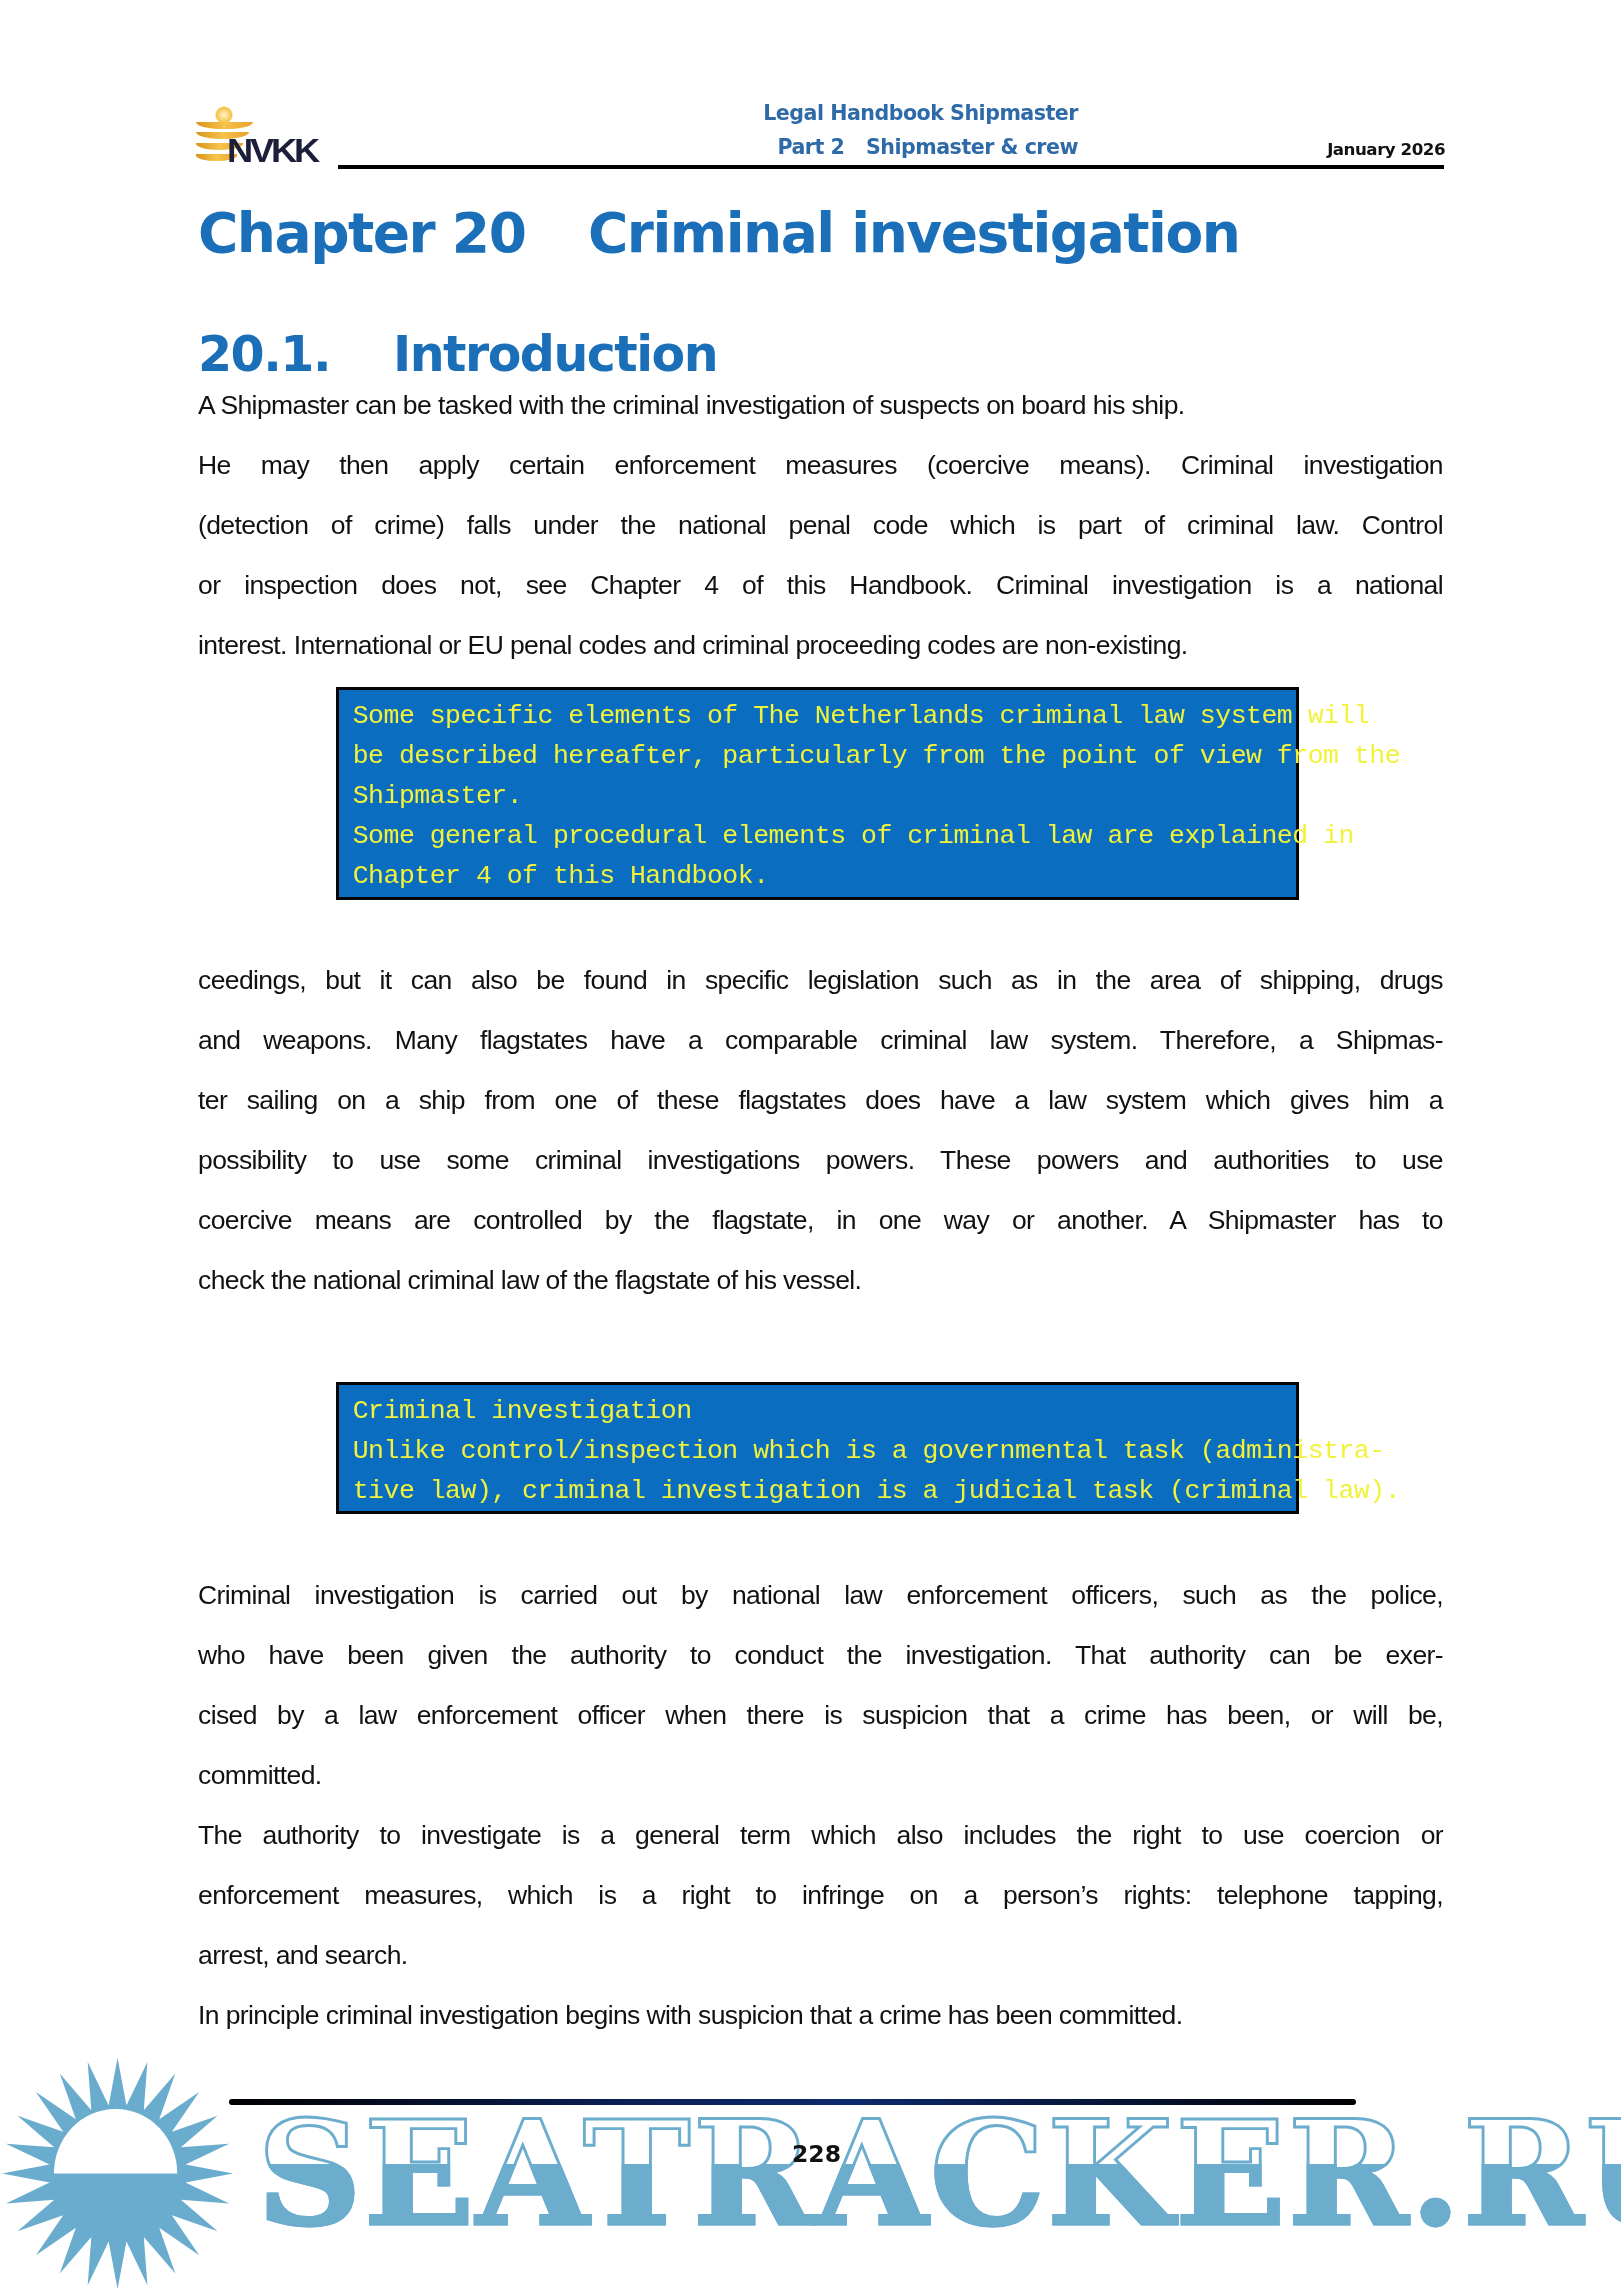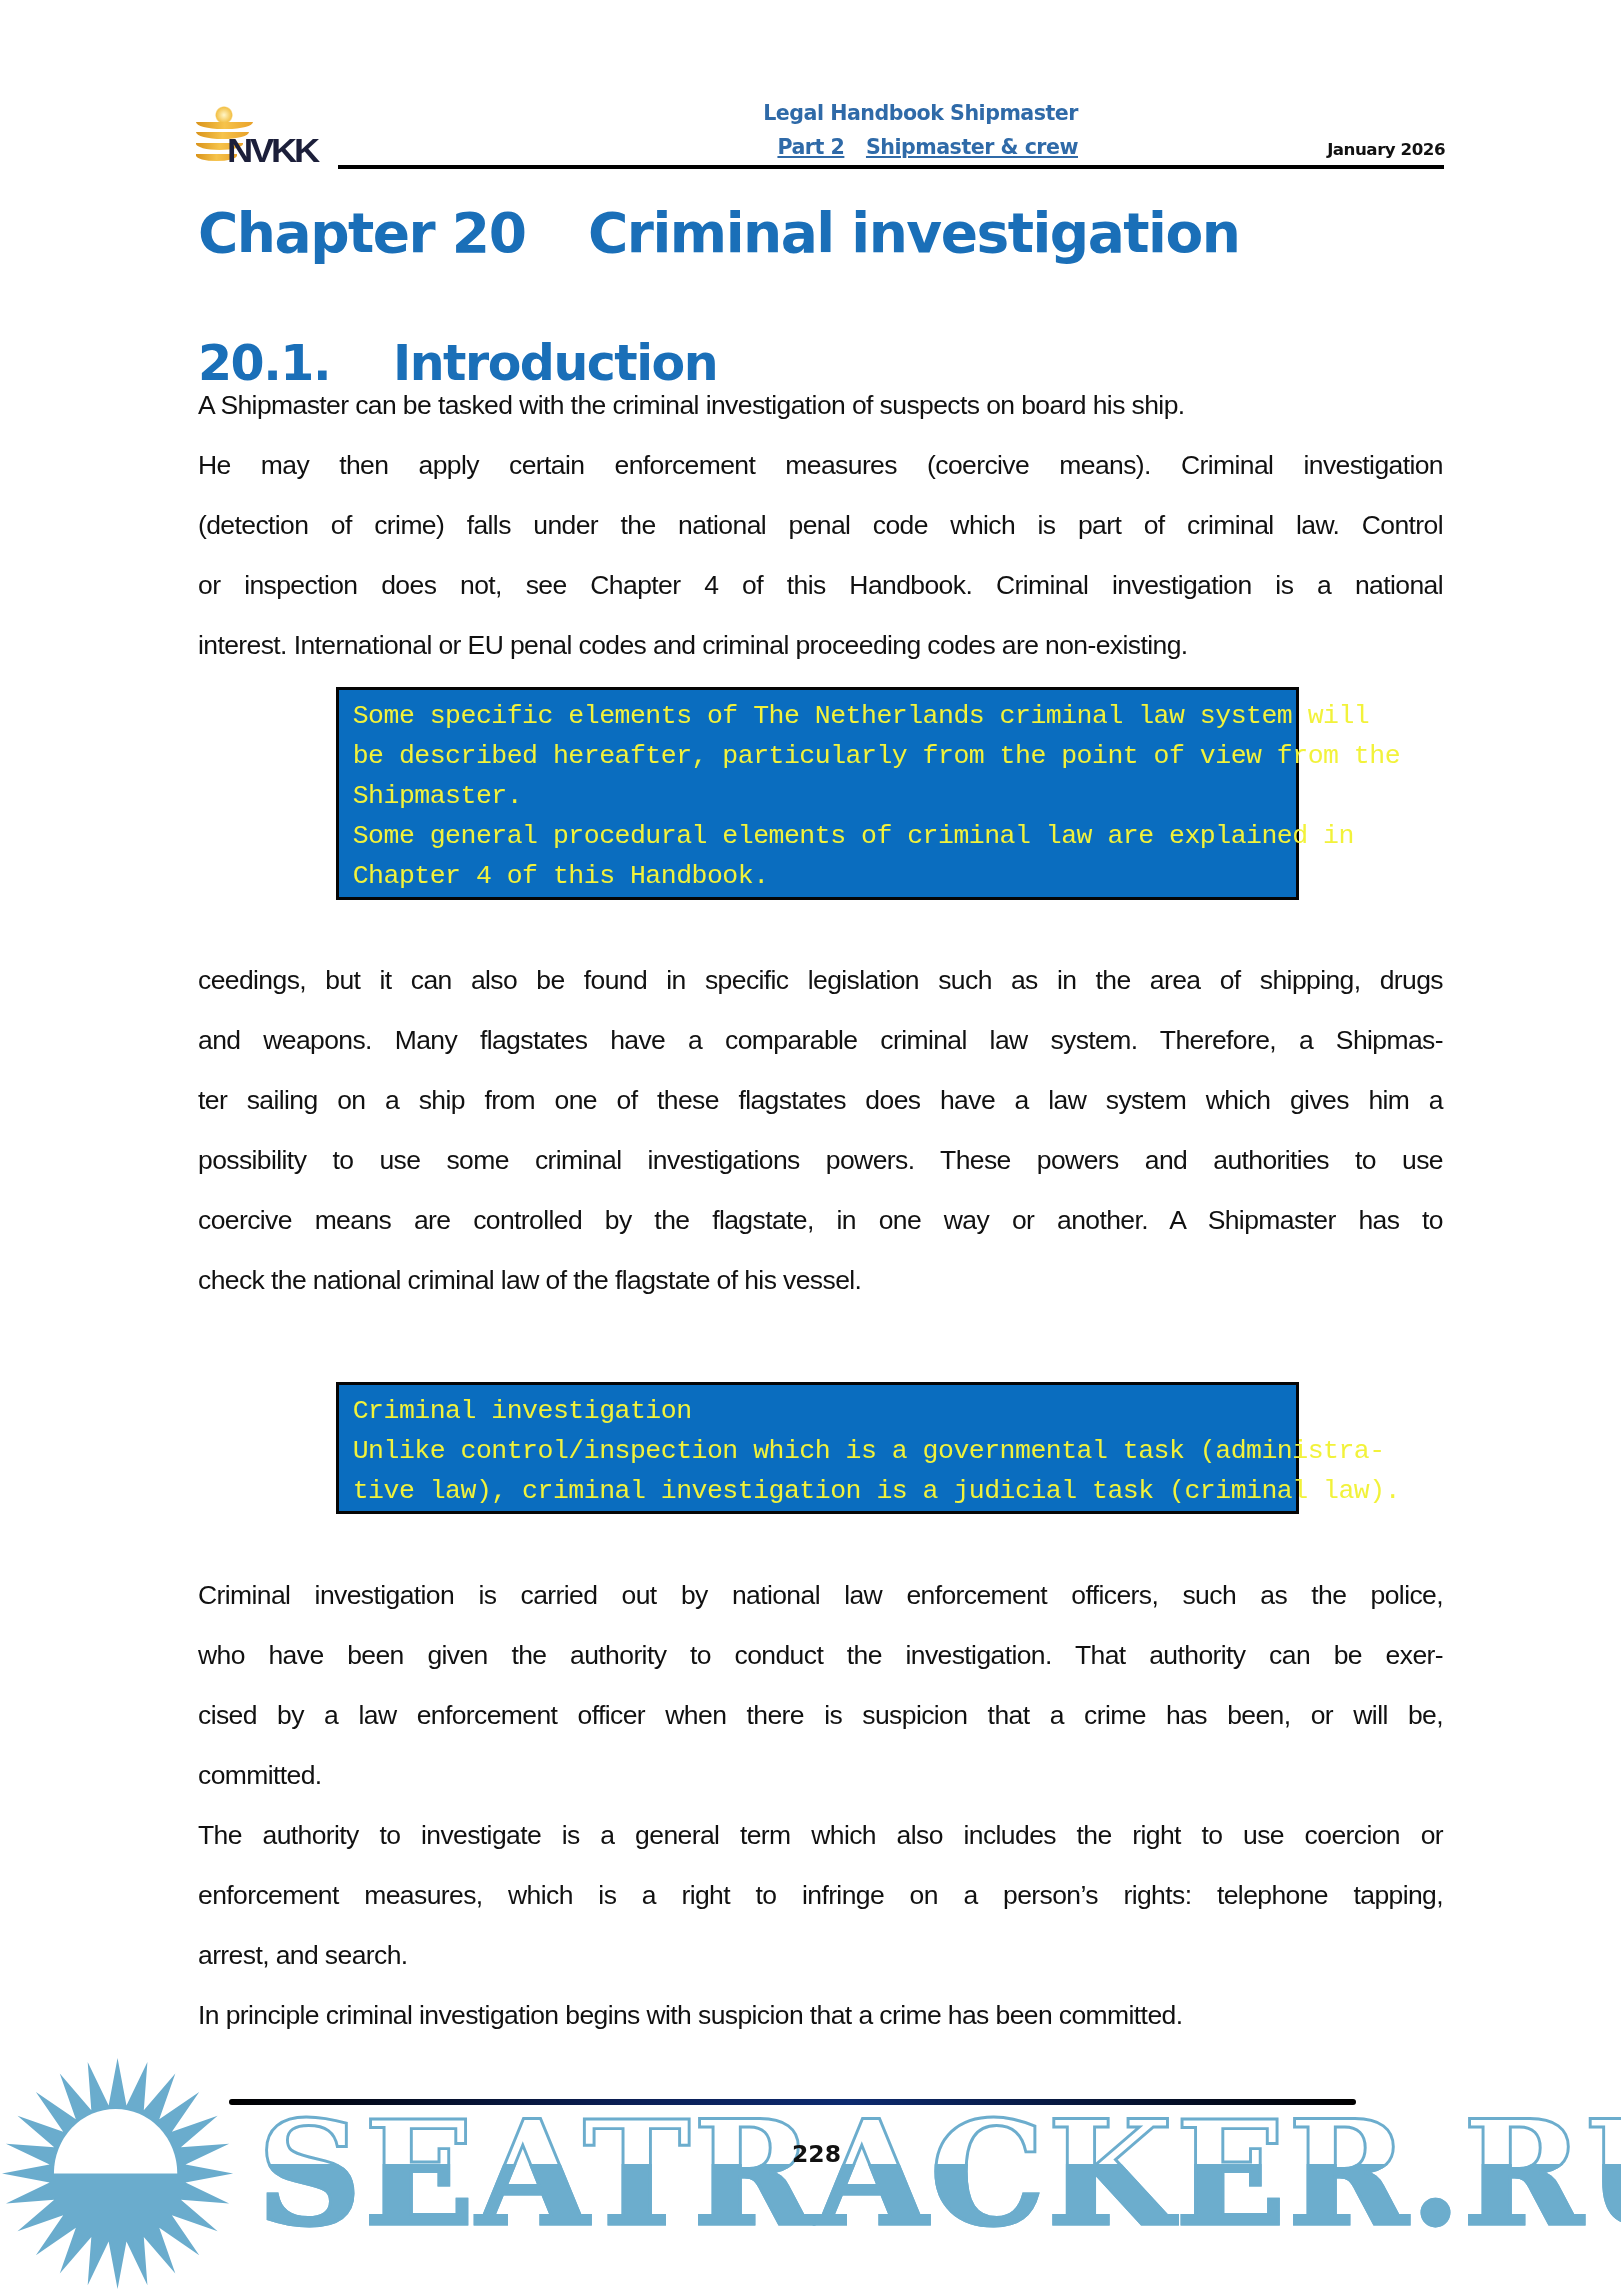--- a/index.html
+++ b/index.html
@@ -11,31 +11,31 @@
   .logo .bands { position: absolute; left: 3.9px; top: 3.9px; width: 59px; height: 53px; }
   .logo .band { position: absolute; left: 0; height: 6.9px; border-radius: 0 0 29px 29px / 0 0 7.8px 7.8px;
                 background: linear-gradient(90deg,#d9931a,#f6c34b,#e9a22a); }
   .logo .orb { position: absolute; left: 19.6px; top: -5.9px; width: 17.6px; height: 17.6px; border-radius: 50%;
                background: radial-gradient(circle,#fff6c8,#f3c24a 60%, rgba(243,194,74,0) 72%); }
   .logo .txt { position: absolute; left: 35px; top: 23.5px; font-family: "Liberation Sans", sans-serif;
                font-weight: bold; font-size: 33px; letter-spacing: -2.9px; color: #1c1f3a; transform: scaleX(1.1); transform-origin: left; }
   .hdr-title { position: absolute; left: 490px; width: 588px; text-align: right; font-family: "DejaVu Sans", sans-serif;
                font-weight: bold; font-size: 20.6px; color: #2f6aa8; letter-spacing: -0.5px; }
   .hdr-title.t1 { top: 101px; }
-  .hdr-title.t2 { top: 135px; text-decoration: underline; }
+  .hdr-title.t2 { top: 135px; }
   .hdr-title.t2 .sp { display: inline-block; width: 21.6px; }
   .hdr-date { position: absolute; right: 176px; top: 139px; font-family: "DejaVu Sans", sans-serif;
               font-weight: bold; font-size: 16.7px; color: #111; letter-spacing: -0.5px; }
   .hdr-rule { position: absolute; left: 338px; top: 165px; width: 1106px; height: 3.9px; background: #000; }
 
   
   .h-chapter { position: absolute; left: 198px; top: 201px; font-family: "DejaVu Sans", sans-serif; font-weight: bold;
                font-size: 55px; color: #1a6fb8; letter-spacing: -1.5px; white-space: nowrap; }
   .h-chapter .title { position: absolute; left: 390px; top: 0; }
-  .h-section { position: absolute; left: 198px; top: 335px; font-family: "DejaVu Sans", sans-serif; font-weight: bold;
+  .h-section { position: absolute; left: 198px; top: 326px; font-family: "DejaVu Sans", sans-serif; font-weight: bold;
                font-size: 49px; color: #1a6fb8; letter-spacing: -1.5px; white-space: nowrap; }
   .h-section .title { position: absolute; left: 195px; top: 0; }
 
   
   .para { position: absolute; left: 198px; width: 1245px; font-family: "Liberation Sans", sans-serif;
           font-size: 26.5px; color: #111; letter-spacing: -0.6px; }
   .para .line { display: block; height: 60px; line-height: 39px; white-space: nowrap; }
   .para .line.j { text-align: justify; text-align-last: justify; }
 
   

